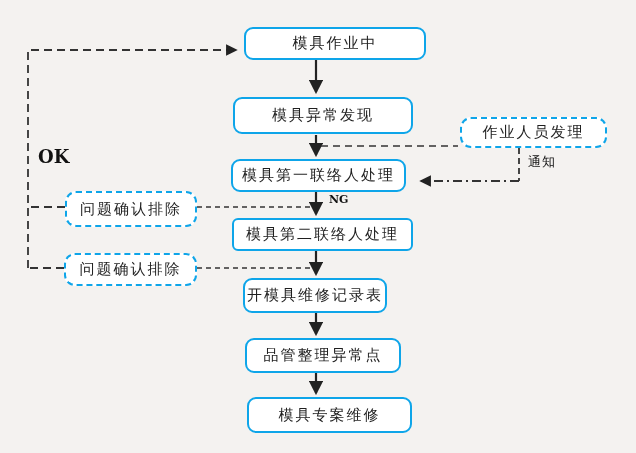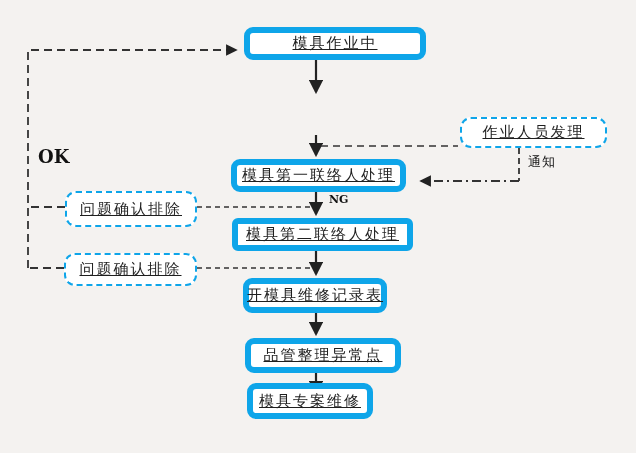--- a/index.html
+++ b/index.html
@@ -15,31 +15,30 @@
     overflow: hidden;
   }
   svg.wires {
     position: absolute;
     left: 0; top: 0;
     width: 636px; height: 453px;
   }
   .node {
     position: absolute;
     background: #ffffff;
-    border: 6px solid #0ea5e9;
+    border: 2px solid #0ea5e9;
     border-radius: 9px;
     display: flex;
     align-items: center;
     justify-content: center;
     font-size: 15px;
     color: #1f1f1f;
     letter-spacing: 2px;
     white-space: nowrap;
     box-sizing: border-box;
-    text-decoration: underline;
   }
   .node.dashed {
     border-style: dashed;
     border-width: 2px;
     border-radius: 11px;
   }
   .tag {
     position: absolute;
     color: #111111;
     white-space: nowrap;
@@ -83,20 +82,23 @@
     <path d="M321 146 H458" stroke="#333333" stroke-width="1.5" fill="none" stroke-dasharray="7 5"></path>
 
     <path d="M519 148 V181" stroke="#333333" stroke-width="1.8" fill="none" stroke-dasharray="6 4"></path>
     <path d="M519 181 H421" stroke="#333333" stroke-width="1.8" fill="none" stroke-dasharray="9 4 2 4" marker-end="url(#arr)"></path>
   </svg>
 
   <div class="node" style="left:244px; top:27px; width:182px; height:33px;">
     <span>模具作业中</span>
   </div>
 
+  <div class="node" style="left:233px; top:97px; width:180px; height:37px;">
+    <span>模具异常发现</span>
+  </div>
 
   <div class="node dashed" style="left:460px; top:117px; width:147px; height:31px;">
     <span>作业人员发理</span>
   </div>
 
   <div class="node" style="left:231px; top:159px; width:175px; height:33px;">
     <span>模具第一联络人处理</span>
   </div>
 
   <div class="node dashed" style="left:65px; top:191px; width:132px; height:36px;">
@@ -112,21 +114,21 @@
   </div>
 
   <div class="node" style="left:243px; top:278px; width:144px; height:35px;">
     <span>开模具维修记录表</span>
   </div>
 
   <div class="node" style="left:245px; top:338px; width:156px; height:35px;">
     <span>品管整理异常点</span>
   </div>
 
-  <div class="node" style="left:247px; top:383px; width:126px; height:36px;">
+  <div class="node" style="left:247px; top:397px; width:165px; height:36px;">
     <span>模具专案维修</span>
   </div>
 
   <div class="tag bold" style="left:38px; top:146px;">OK</div>
 
   <div class="tag bold" style="left:329px; top:193px; font-size:11px;">NG</div>
 
   <div class="tag normal" style="left:528px; top:153px;">通知</div>
 
 </div>

